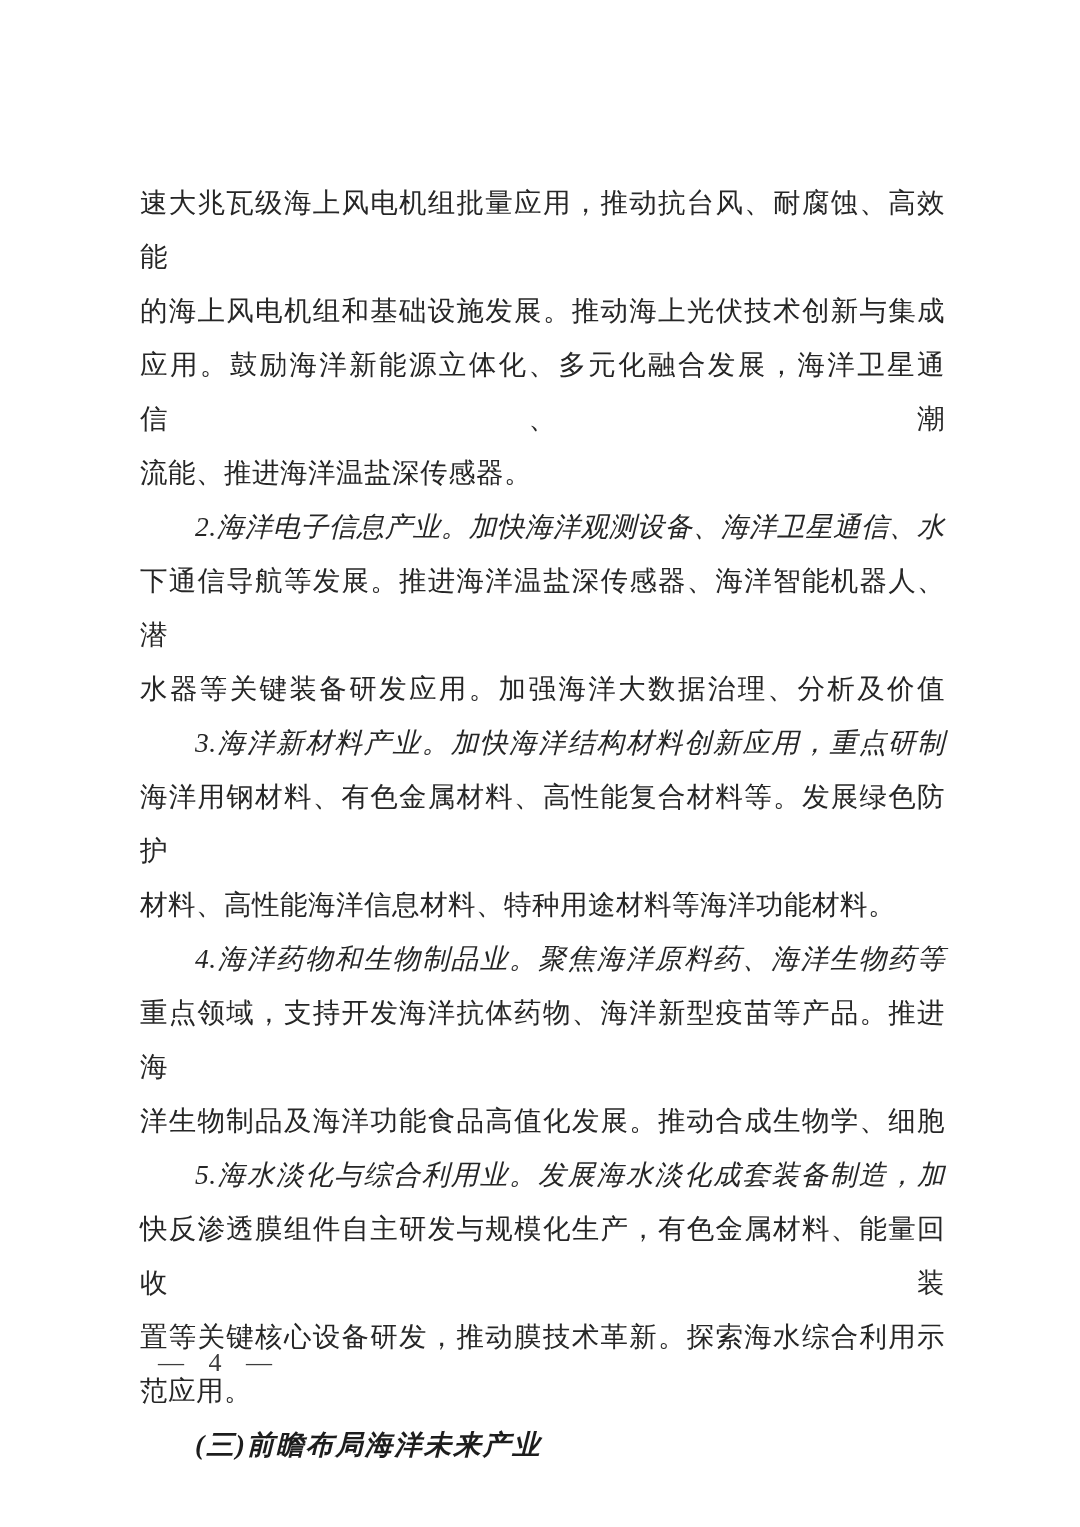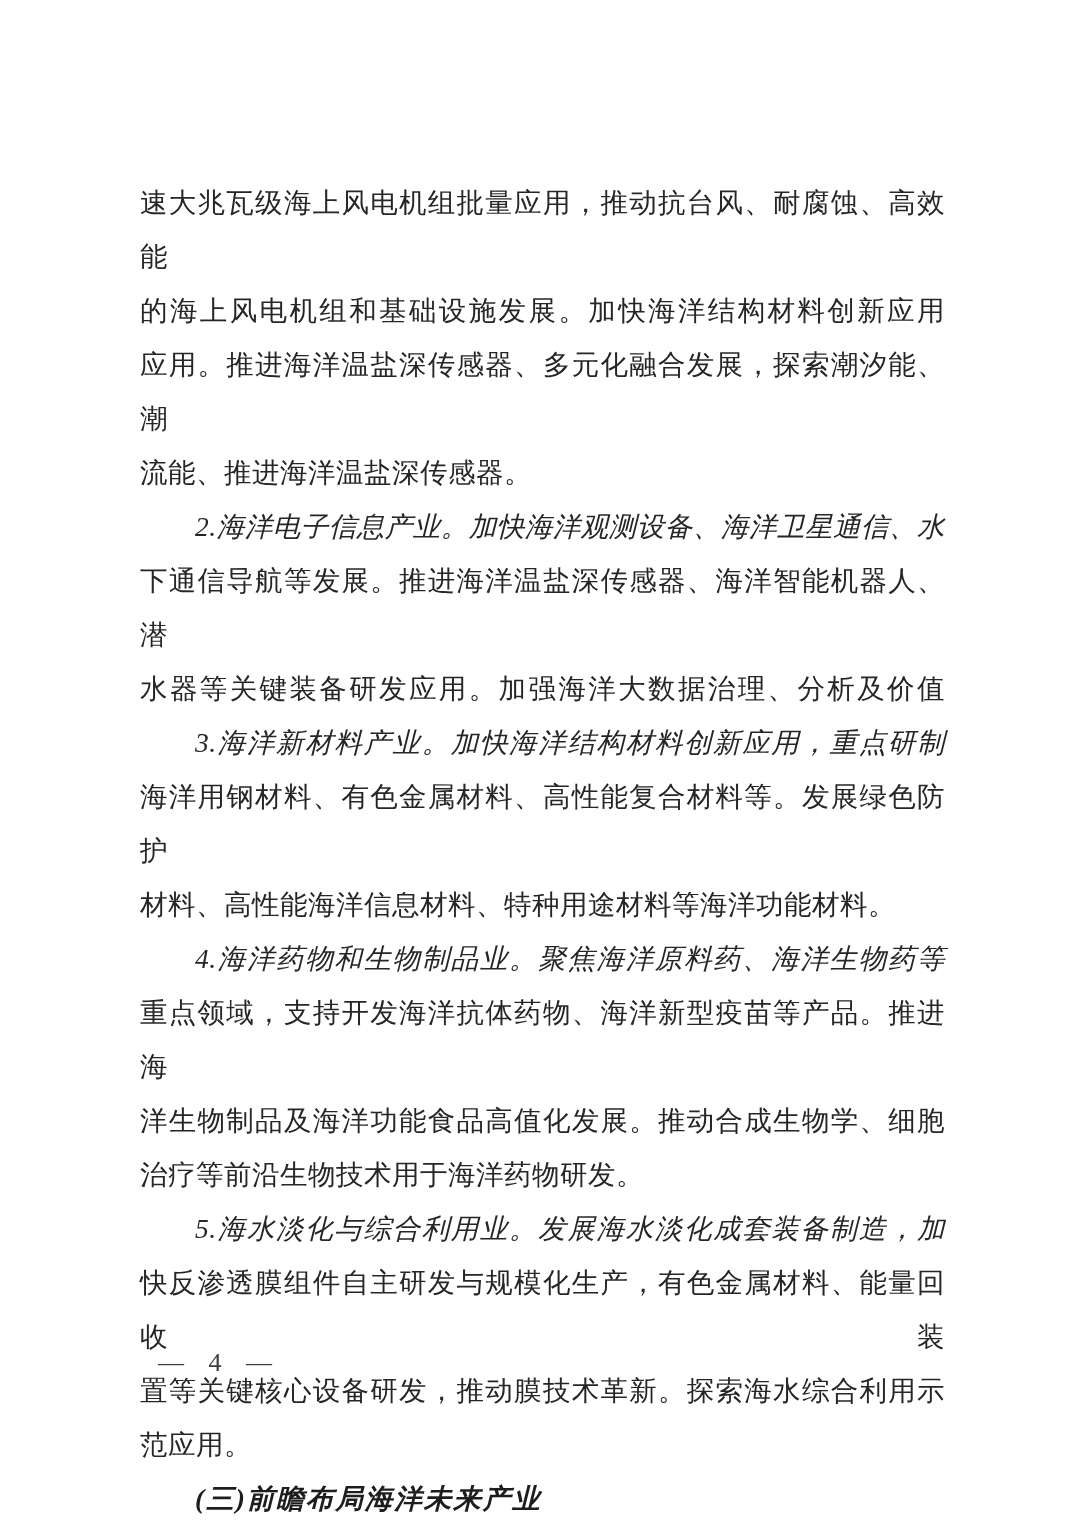--- a/index.html
+++ b/index.html
@@ -51,39 +51,38 @@
     letter-spacing: 9px;
   }
 </style>
 </head>
 <body>
 
 <main class="page">
   <section class="doc-body" id="doc-body">
       <div class="para body">
         <div class="line">速大兆瓦级海上风电机组批量应用，推动抗台风、耐腐蚀、高效能</div>
-        <div class="line">的海上风电机组和基础设施发展。加快海洋结构材料创新应用</div>
-        <div class="line">应用。推进海洋温盐深传感器、多元化融合发展，探索潮汐能、潮</div>
+        <div class="line">的海上风电机组和基础设施发展。推动海上光伏技术创新与集成</div>
+        <div class="line">应用。鼓励海洋新能源立体化、多元化融合发展，海洋卫星通信、潮</div>
         <div class="line last">流能、推进海洋温盐深传感器。</div>
       </div>
       <div class="para body">
         <div class="line indent">2.海洋电子信息产业。加快海洋观测设备、海洋卫星通信、水</div>
         <div class="line">下通信导航等发展。推进海洋温盐深传感器、海洋智能机器人、潜</div>
         <div class="line">水器等关键装备研发应用。加强海洋大数据治理、分析及价值</div>
       </div>
       <div class="para body">
         <div class="line indent">3.海洋新材料产业。加快海洋结构材料创新应用，重点研制</div>
         <div class="line">海洋用钢材料、有色金属材料、高性能复合材料等。发展绿色防护</div>
         <div class="line last">材料、高性能海洋信息材料、特种用途材料等海洋功能材料。</div>
       </div>
       <div class="para body">
         <div class="line indent">4.海洋药物和生物制品业。聚焦海洋原料药、海洋生物药等</div>
         <div class="line">重点领域，支持开发海洋抗体药物、海洋新型疫苗等产品。推进海</div>
         <div class="line">洋生物制品及海洋功能食品高值化发展。推动合成生物学、细胞</div>
-        <div class="line last">治疗等前沿生物技术用于海洋药物研发。</div>
       </div>
       <div class="para body">
         <div class="line indent">5.海水淡化与综合利用业。发展海水淡化成套装备制造，加</div>
         <div class="line">快反渗透膜组件自主研发与规模化生产，有色金属材料、能量回收装</div>
         <div class="line">置等关键核心设备研发，推动膜技术革新。探索海水综合利用示</div>
         <div class="line last">范应用。</div>
       </div>
       <div class="para heading">
         <div class="line last indent">(三)前瞻布局海洋未来产业</div>
       </div>

